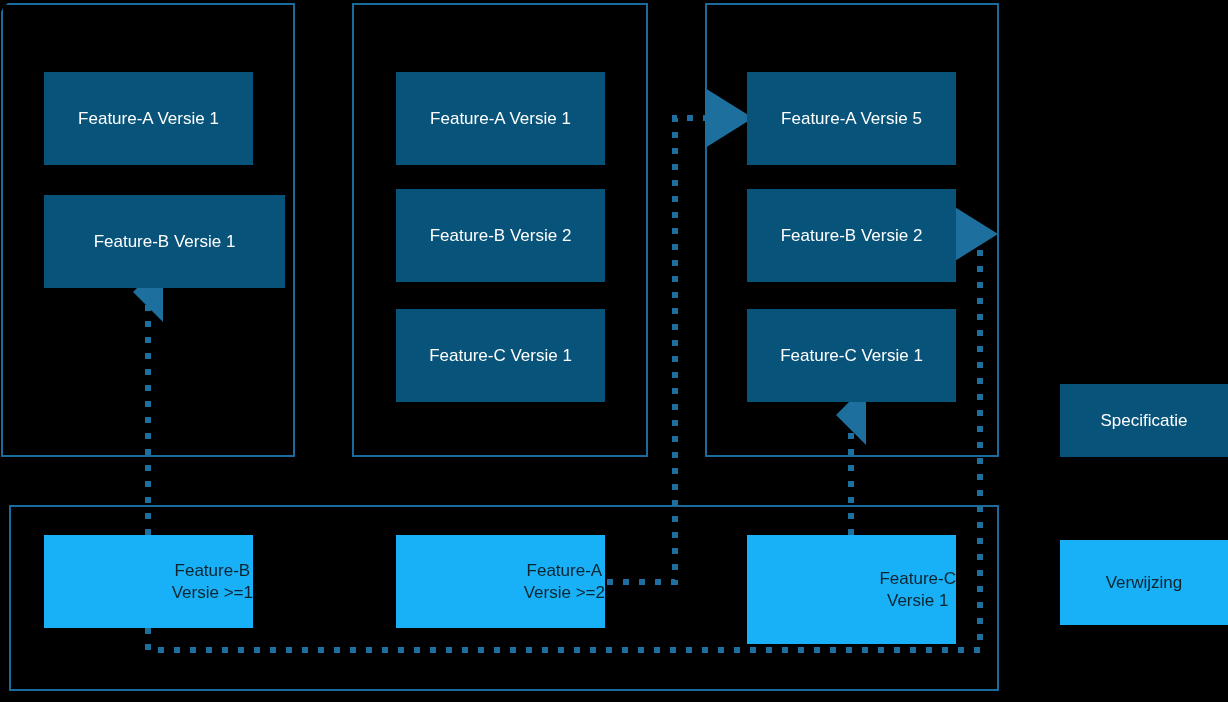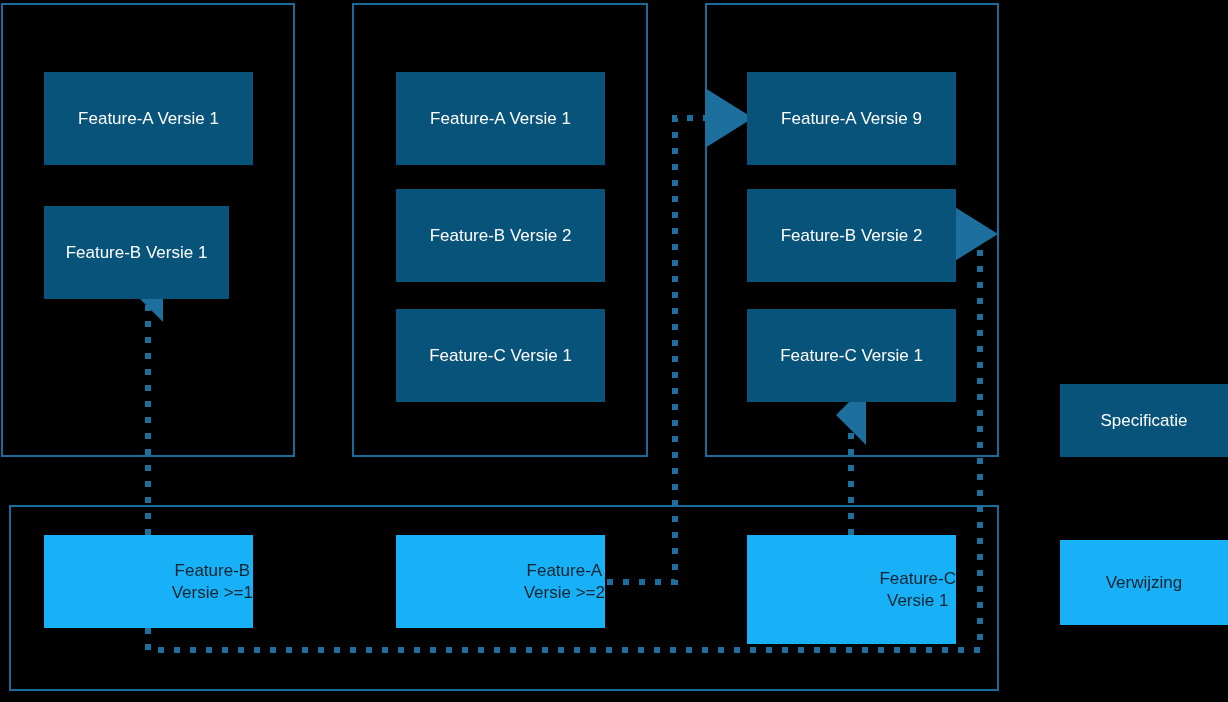--- a/index.html
+++ b/index.html
@@ -9,20 +9,21 @@
   }
   body {
     font-family: "Liberation Sans", sans-serif;
   }
   #stage {
     position: relative;
     width: 1228px;
     height: 702px;
     background: #000000;
     overflow: hidden;
+    border-radius: 18px;
   }
   .panel {
     position: absolute;
     border: 2px solid #1b6a9c;
     box-sizing: border-box;
     background: transparent;
   }
   .node {
     position: absolute;
     box-sizing: border-box;
@@ -104,36 +105,36 @@
     <path class="edge" d="M607,582 L675,582 L675,118 L735,118" marker-end="url(#arrowRight)"></path>
 
     <path class="edge" d="M851,535 L851,415" marker-end="url(#arrowUp)"></path>
 
     <path class="edge" d="M148,628 L148,650 L980,650 L980,234 L968,234" marker-end="url(#arrowLeft)"></path>
   </svg>
 
   <div class="node spec" style="left:44px; top:72px; width:209px; height:93px;">
     <span>Feature-A Versie 1</span>
   </div>
-  <div class="node spec" style="left:44px; top:206px; width:185px; height:93px;">
+  <div class="node spec" style="left:44px; top:195px; width:241px; height:93px;">
     <span>Feature-B Versie 1</span>
   </div>
 
   <div class="node spec" style="left:396px; top:72px; width:209px; height:93px;">
     <span>Feature-A Versie 1</span>
   </div>
   <div class="node spec" style="left:396px; top:189px; width:209px; height:93px;">
     <span>Feature-B Versie 2</span>
   </div>
   <div class="node spec" style="left:396px; top:309px; width:209px; height:93px;">
     <span>Feature-C Versie 1</span>
   </div>
 
   <div class="node spec" style="left:747px; top:72px; width:209px; height:93px;">
-    <span>Feature-A Versie 9</span>
+    <span>Feature-A Versie 5</span>
   </div>
   <div class="node spec" style="left:747px; top:189px; width:209px; height:93px;">
     <span>Feature-B Versie 2</span>
   </div>
   <div class="node spec" style="left:747px; top:309px; width:209px; height:93px;">
     <span>Feature-C Versie 1</span>
   </div>
 
   <div class="node ref" style="left:44px; top:535px; width:209px; height:93px;">
     <span>Feature-B

